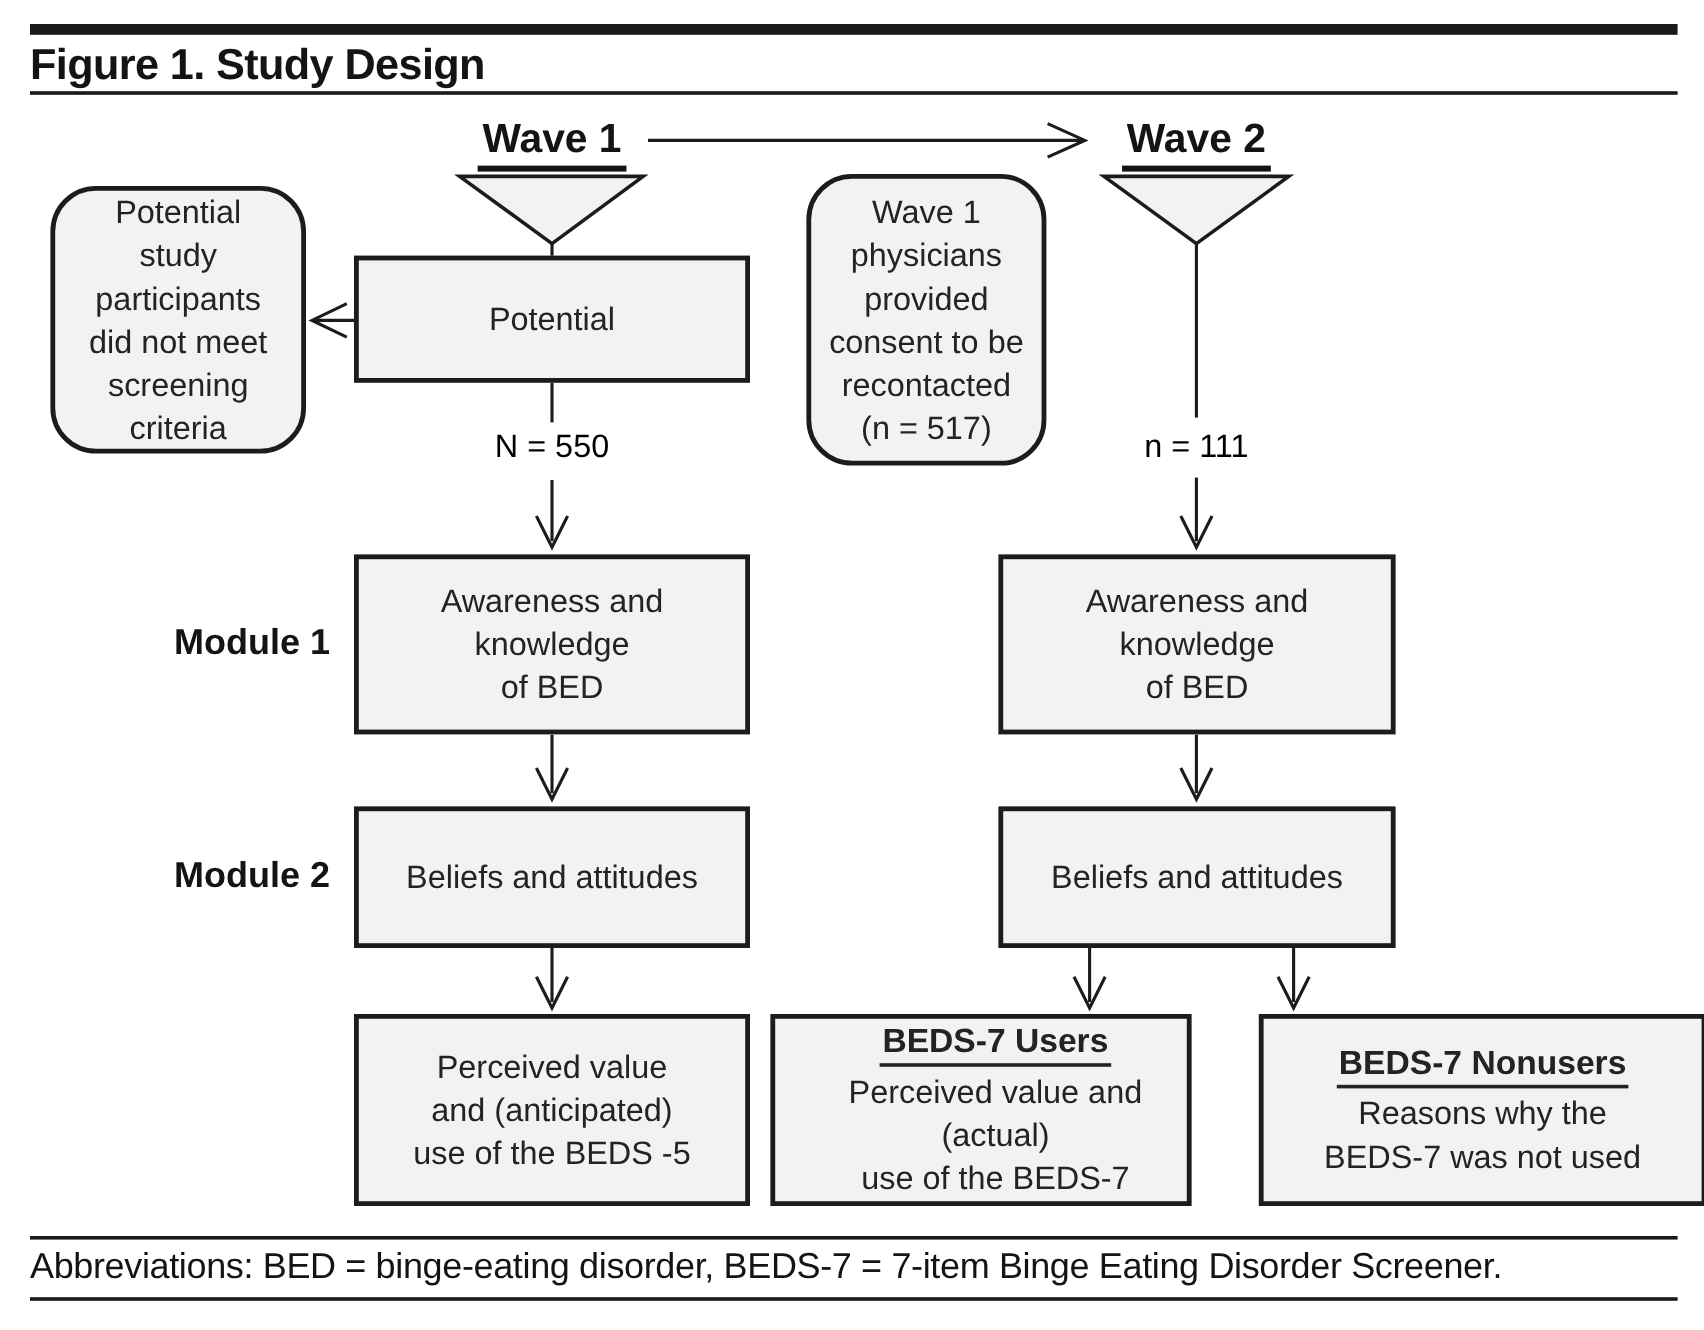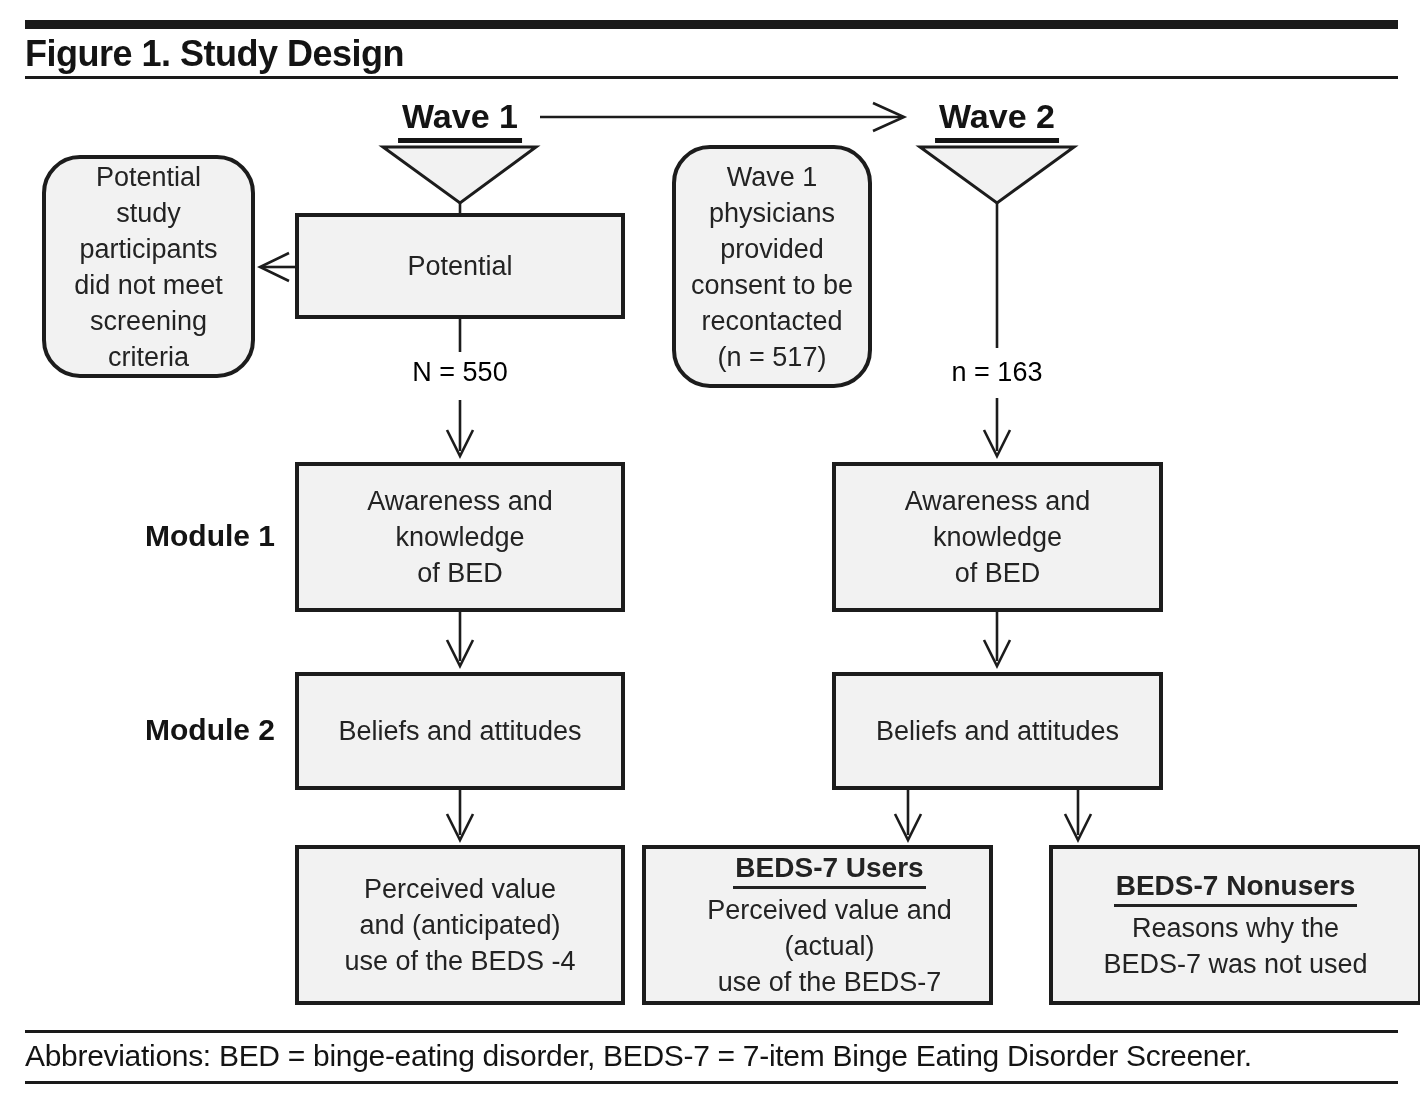--- a/index.html
+++ b/index.html
@@ -127,38 +127,38 @@
   <div class="abs box" style="left:295px;top:213px;width:330px;height:106px;">Potential</div>
 
   <div class="abs box rounded pre" style="left:672px;top:145px;width:200px;height:243px;">Wave 1
 physicians
 provided
 consent to be
 recontacted
 (n = 517)</div>
 
   <div class="abs count-label" style="left:460px;top:357px;">N = 550</div>
-  <div class="abs count-label" style="left:997px;top:357px;">n = 163</div>
+  <div class="abs count-label" style="left:997px;top:357px;">n = 111</div>
 
   <div class="abs module-label" style="left:25px;top:519px;">Module 1</div>
   <div class="abs module-label" style="left:25px;top:713px;">Module 2</div>
 
   <div class="abs box pre" style="left:295px;top:462px;width:330px;height:150px;">Awareness and
 knowledge
 of BED</div>
   <div class="abs box pre" style="left:832px;top:462px;width:331px;height:150px;">Awareness and
 knowledge
 of BED</div>
 
   <div class="abs box" style="left:295px;top:672px;width:330px;height:118px;">Beliefs and attitudes</div>
   <div class="abs box" style="left:832px;top:672px;width:331px;height:118px;">Beliefs and attitudes</div>
 
   <div class="abs box pre" style="left:295px;top:845px;width:330px;height:160px;">Perceived value
 and (anticipated)
-use of the BEDS -4</div>
+use of the BEDS -5</div>
 
   <div class="abs box" style="left:642px;top:845px;width:351px;height:160px;padding-left:24px;">
     <span class="box-title">BEDS-7 Users</span>
     <span class="pre">Perceived value and (actual)
 use of the BEDS-7</span>
   </div>
 
   <div class="abs box" style="left:1049px;top:845px;width:373px;height:160px;">
     <span class="box-title">BEDS-7 Nonusers</span>
     <span class="pre">Reasons why the

